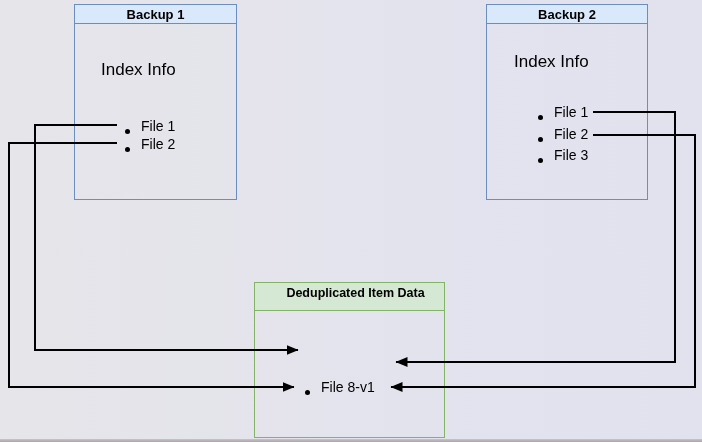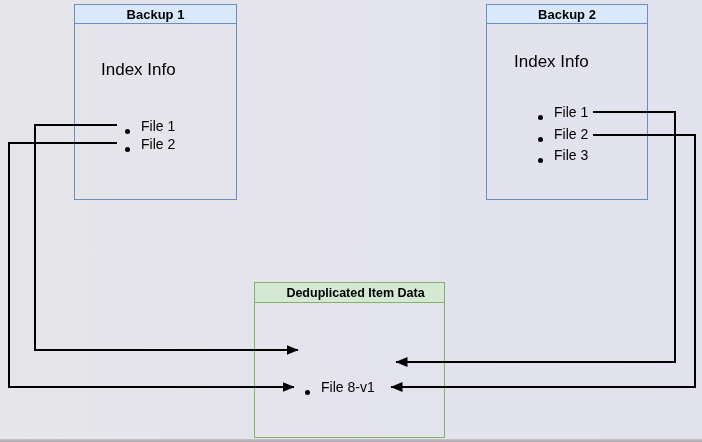--- a/index.html
+++ b/index.html
@@ -20,21 +20,21 @@
   .box.blue{border-color:#6c8ebf;}
   .box.green{border-color:#82b366;}
   .box-title{
     width:100%;
     box-sizing:border-box;
     text-align:center;
     font-weight:bold;
     border-bottom:1px solid;
   }
   .blue .box-title{background:#dae8fc;border-bottom-color:#6c8ebf;height:19px;line-height:19px;font-size:13px;}
-  .green .box-title{background:#d5e8d4;border-bottom-color:#82b366;height:20px;line-height:20px;font-size:12.5px;padding-left:12px;}
+  .green .box-title{background:#d5e8d4;border-bottom-color:#82b366;height:28px;line-height:20px;font-size:12.5px;padding-left:12px;}
   .subtitle{
     position:absolute;
     height:18px;line-height:18px;
     font-size:17px;
     white-space:nowrap;
   }
   .row{
     position:absolute;
     display:flex;
     align-items:flex-end;

